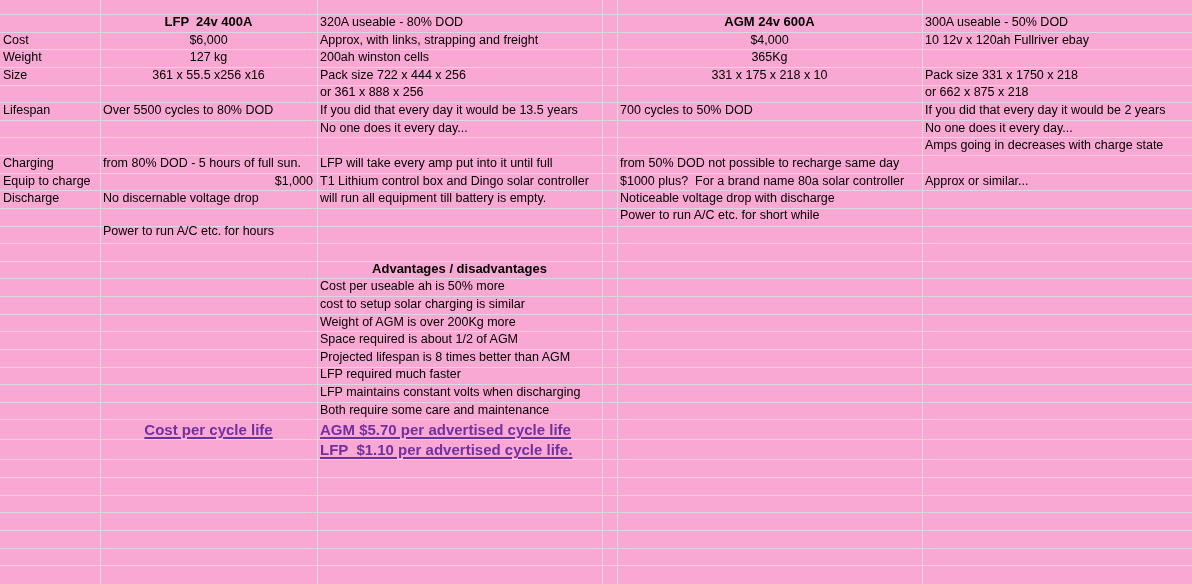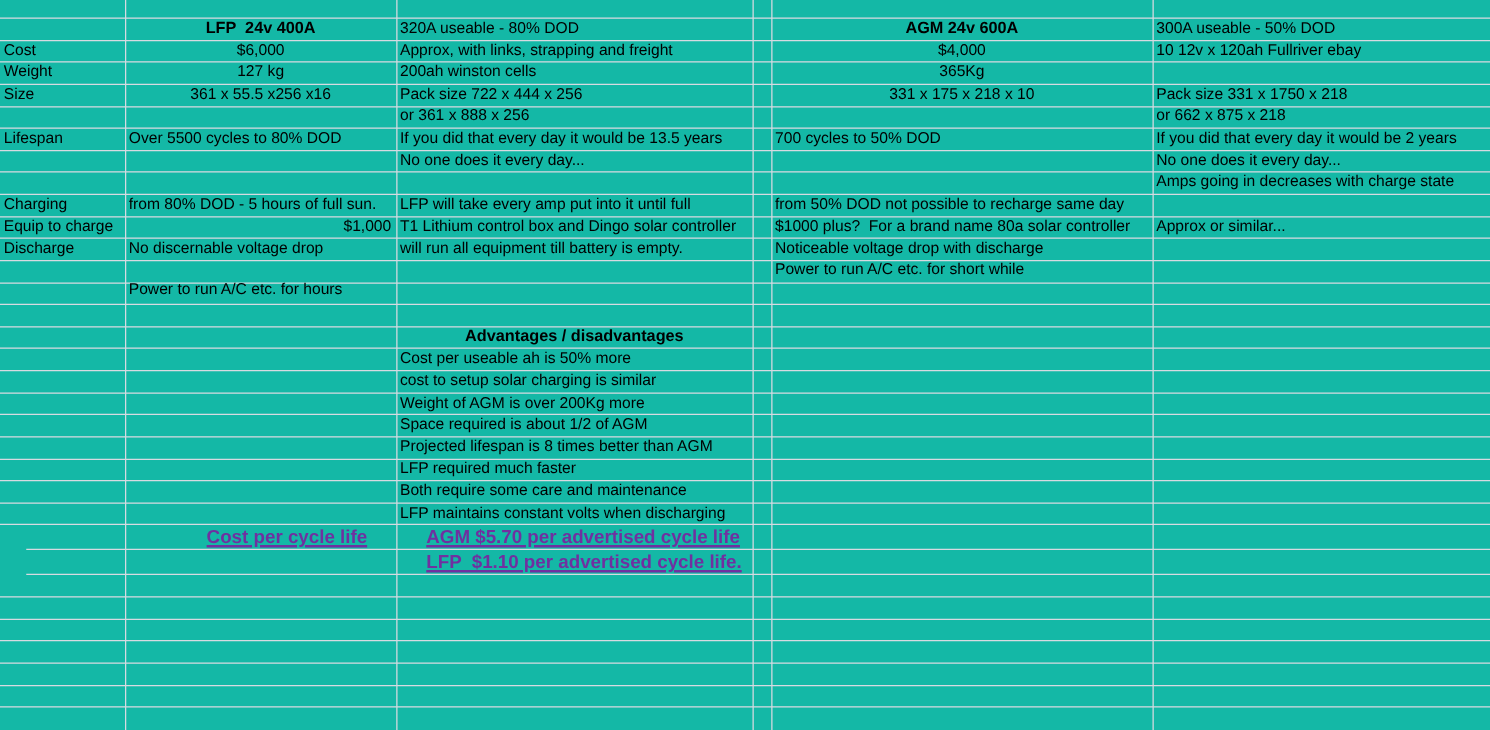--- a/index.html
+++ b/index.html
@@ -1,35 +1,35 @@
 <!DOCTYPE html>
 <html><head>
 <meta charset="utf-8">
 <style>
   html,body{margin:0;padding:0;background:#ffffff;}
   .sheet{
     position:relative;
     width:1192px;height:584px;
-    background:#14b8a6;
+    background:#f9a8d4;
     font-family:"Liberation Sans",sans-serif;
     font-size:12.5px;color:#000;
     overflow:hidden;
   }
   .vline{position:absolute;top:0;bottom:0;width:1px;background:#d7dae1;z-index:0;}
   .rows{position:relative;z-index:1;}
   .row{
     display:grid;
     grid-template-columns:100px 217px 285px 15px 305px 270px;
     height:17.633px;
     box-sizing:border-box;
     border-bottom:1px solid #d7dae1;
     position:relative;
   }
   .row.first{height:15px;}
-  .row.tall{height:20px;margin-left:21px;}
+  .row.tall{height:20px;}
   .cell{
     display:flex;align-items:flex-end;
     padding:0 3px 2px 3px;
     line-height:1.1;
     white-space:pre;
     overflow:visible;
   }
   .ca{grid-column:1}.cb{grid-column:2}.cc{grid-column:3}.ce{grid-column:5}.cf{grid-column:6}
   .ac{justify-content:center;padding-left:0;padding-right:0;}
   .ar{justify-content:flex-end;padding-right:4px;}
@@ -155,24 +155,24 @@
     <div class="row">
       <div class="cell cc">Space required is about 1/2 of AGM</div>
     </div>
     <div class="row">
       <div class="cell cc">Projected lifespan is 8 times better than AGM</div>
     </div>
     <div class="row">
       <div class="cell cc">LFP required much faster</div>
     </div>
     <div class="row">
-      <div class="cell cc">Both require some care and maintenance</div>
+      <div class="cell cc">LFP maintains constant volts when discharging</div>
     </div>
     <div class="row">
-      <div class="cell cc">LFP maintains constant volts when discharging</div>
+      <div class="cell cc">Both require some care and maintenance</div>
     </div>
 
     <div class="row tall">
       <div class="cell cb ac ppl">Cost per cycle life</div>
       <div class="cell cc ppl">AGM $5.70 per advertised cycle life</div>
     </div>
 
     <div class="row tall">
       <div class="cell cc ppl">LFP  $1.10 per advertised cycle life.</div>
     </div>

